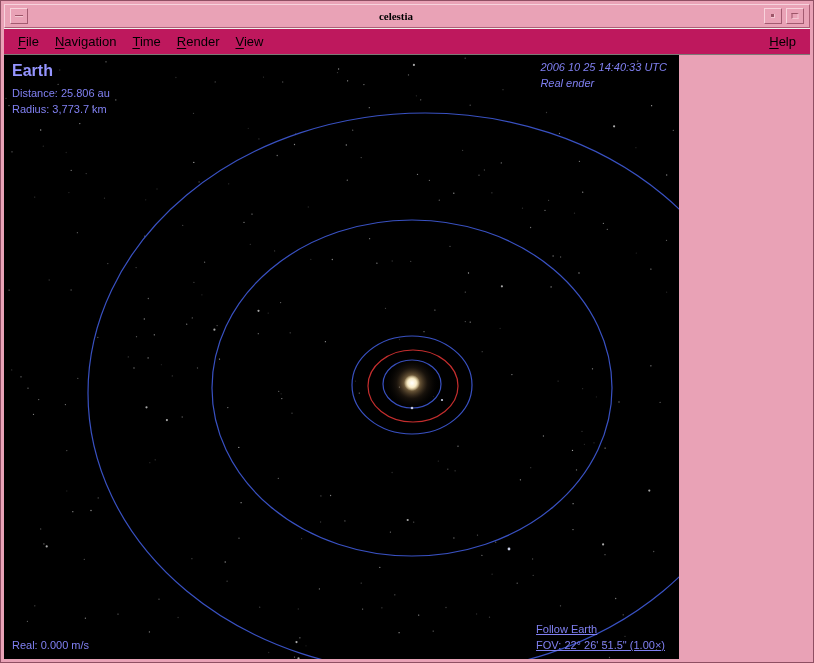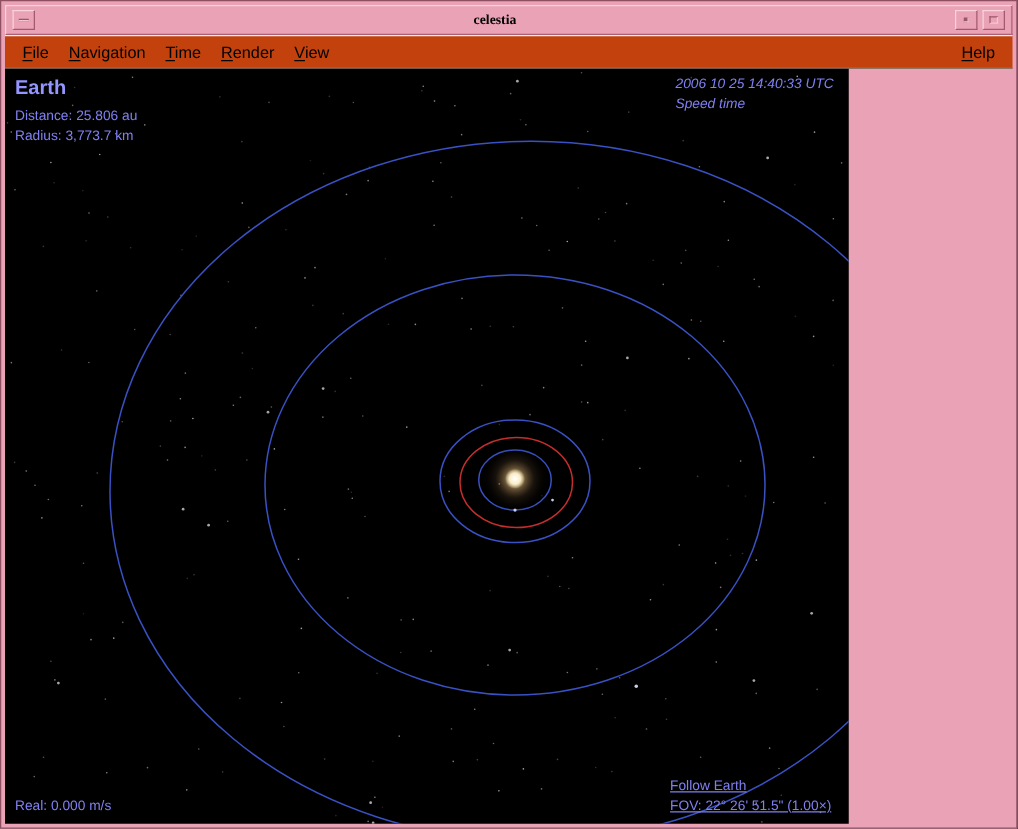--- a/index.html
+++ b/index.html
@@ -29,21 +29,21 @@
     border-bottom:1px solid #a35a70;border-right:1px solid #a35a70;
     margin:0 2px;flex:0 0 auto;cursor:pointer;
   }
   .tb-btn .glyph{position:absolute;top:50%;left:50%;transform:translate(-50%,-50%);}
   .glyph.dash{width:8px;height:2px;background:#9c5568;border-bottom:1px solid #f4c6d2;}
   .glyph.dot{width:4px;height:4px;background:#9c5568;border-right:1px solid #f4c6d2;border-bottom:1px solid #f4c6d2;}
   .glyph.sq{width:7px;height:6px;border:1px solid #9c5568;border-right-color:#f4c6d2;border-bottom-color:#f4c6d2;}
   
   .menubar{
     height:27px;display:flex;align-items:center;
-    background:#c2410c;
+    background:#be185d;
     border-top:1px solid #f2f0ec;
     border-bottom:1px solid #7d7a76;
     padding:0 6px;font-size:13px;color:#000;
   }
   .menu-item{padding:3px 8px;cursor:pointer;white-space:nowrap;}
   .mn{text-decoration:underline;text-underline-offset:2px;}
   .menu-spacer{flex:1;}
   
   .viewport{
     position:relative;width:675px;height:604px;background:#000;overflow:hidden;
@@ -421,21 +421,21 @@
     </svg>
 
     <div class="ovl ovl-sel">
       <div class="big">Earth</div>
       <div>Distance: 25.806 au</div>
       <div>Radius: 3,773.7 km</div>
     </div>
 
     <div class="ovl ovl-time">
       <div>2006 10 25 14:40:33 UTC</div>
-      <div>Speed time</div>
+      <div>Real ender</div>
     </div>
 
     <div class="ovl ovl-speed">
       <div>Real: 0.000 m/s</div>
     </div>
 
     <div class="ovl ovl-fov">
       <div>Follow Earth</div>
       <div>FOV: 22° 26' 51.5" (1.00×)</div>
     </div>

